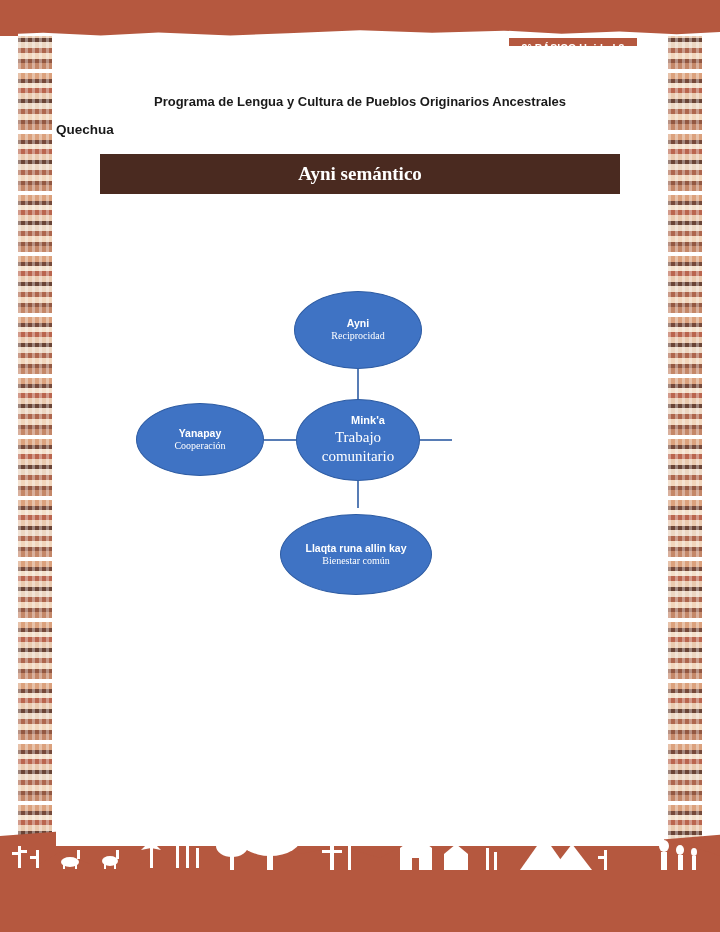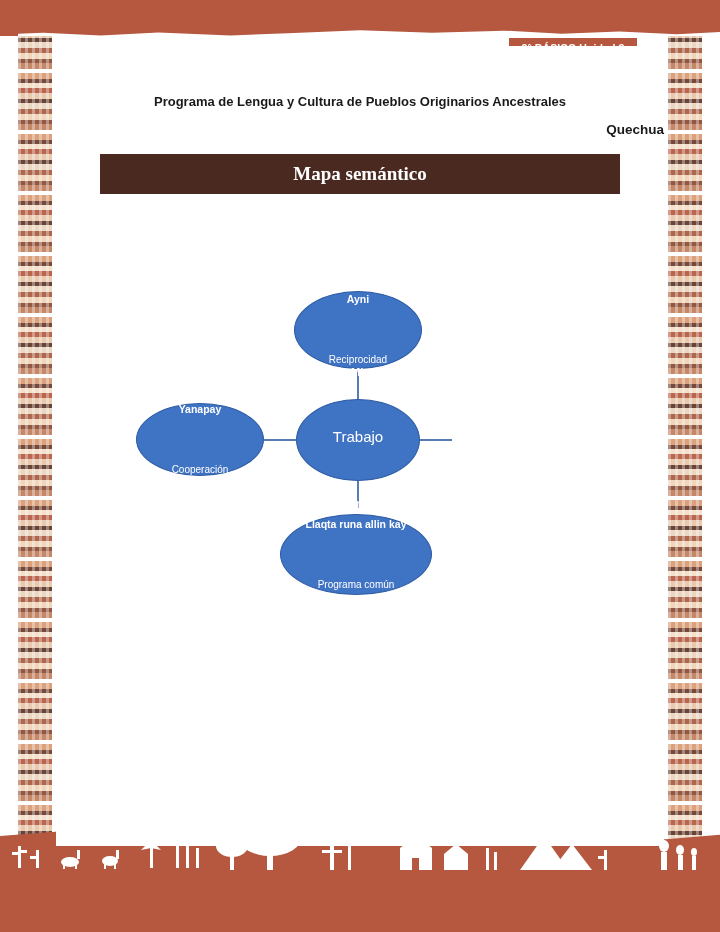--- a/index.html
+++ b/index.html
@@ -76,21 +76,21 @@
     font-size:10.5px;font-weight:bold;
     display:flex;align-items:center;justify-content:center;
     letter-spacing:.1px;
   }
 
   .doc-title{
     position:absolute;left:0;top:48px;width:608px;text-align:center;
     font-size:13px;font-weight:bold;color:#1a1a1a;
   }
   .doc-subtitle{
-    position:absolute;left:0;top:76px;width:608px;text-align:right;
+    position:absolute;left:0;top:76px;width:608px;text-align:left;
     font-size:13.5px;font-weight:bold;color:#1a1a1a;
   }
   .section-bar{
     position:absolute;left:44px;top:108px;width:520px;height:40px;
     background:#4a2a20;color:#ffffff;
     display:flex;align-items:center;justify-content:center;
     font-family:"Liberation Serif", serif;
     font-size:19px;font-weight:bold;
   }
 
@@ -102,24 +102,23 @@
     position:absolute;
     border-radius:50%;
     background:#3f73c4;
     border:1.5px solid #2e5ca3;
     color:#ffffff;
     display:flex;flex-direction:column;
     align-items:center;justify-content:center;
     text-align:center;
     line-height:1.25;
     box-sizing:border-box;
-    gap:48px;
   }
   .node .t1{font-size:10.5px;font-weight:bold;}
-  .node .t2{font-size:10px;font-weight:normal;}
+  .node .t2{font-size:10px;font-weight:normal;font-family:Liberation Serif, serif;}
   .node.center .t1{font-size:11px;font-weight:bold;margin-left:20px;}
   .node.center .t2{font-size:15px;font-weight:normal;}
 
   #node-ayni{left:238px;top:55px;width:128px;height:78px;}
   #node-center{left:240px;top:163px;width:124px;height:82px;}
   #node-yanapay{left:80px;top:167px;width:128px;height:73px;}
   #node-ayllupi{left:396px;top:160px;width:132px;height:88px;}
   #node-llaqta{left:224px;top:278px;width:152px;height:81px;}
 </style>
 </head>
@@ -184,21 +183,21 @@
       <rect x="692" y="50" width="4" height="14"></rect>
   </g>
 </svg>
 
 <div class="unit-badge">3° BÁSICO Unidad 3</div>
 
 <div class="content">
 
   <div class="doc-title">Programa de Lengua y Cultura de Pueblos Originarios Ancestrales</div>
   <div class="doc-subtitle">Quechua</div>
-  <div class="section-bar">Mapa semántico</div>
+  <div class="section-bar">Ayni semántico</div>
 
   <div class="map">
     <svg width="608" height="330">
       <line x1="302" y1="133" x2="302" y2="163" stroke="#2e5ca3" stroke-width="1.6"></line>
       <line x1="208" y1="204" x2="240" y2="204" stroke="#2e5ca3" stroke-width="1.6"></line>
       <line x1="364" y1="204" x2="396" y2="204" stroke="#2e5ca3" stroke-width="1.6"></line>
       <line x1="302" y1="245" x2="302" y2="272" stroke="#2e5ca3" stroke-width="1.6"></line>
     </svg>
 
     <div class="node" id="node-ayni">
@@ -213,17 +212,17 @@
 
     <div class="node center" id="node-center">
       <span class="t1">Mink'a</span>
       <span class="t2">Trabajo</span>
       <span class="t2">comunitario</span>
     </div>
 
 
     <div class="node" id="node-llaqta">
       <span class="t1">Llaqta runa allin kay</span>
-      <span class="t2">Programa común</span>
+      <span class="t2">Bienestar común</span>
     </div>
   </div>
 
 </div>
 
 </body></html>

